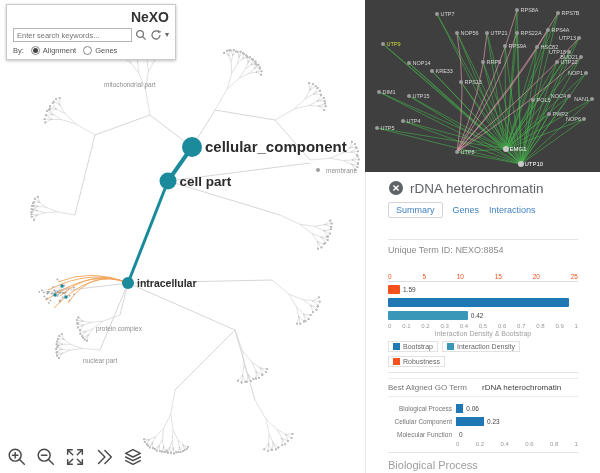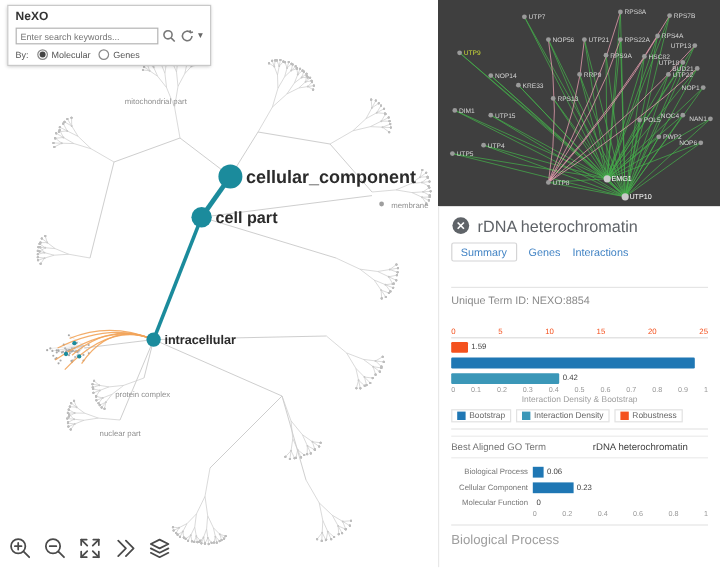--- a/index.html
+++ b/index.html
@@ -4,41 +4,41 @@
 <style>
   html,body{margin:0;padding:0;background:#fff;}
   .app{position:relative;width:600px;height:473px;overflow:hidden;font-family:"Liberation Sans",sans-serif;background:#fff;}
 
   
   .tree-panel{position:absolute;left:0;top:0;width:365px;height:473px;background:#fff;}
   #tree-svg{position:absolute;left:0;top:0;}
 
   .search-card{position:absolute;left:6px;top:4px;width:170px;background:#fff;border:1px solid #c9c9c9;
     box-shadow:0 1px 3px rgba(0,0,0,.25);padding:4px 6px;z-index:5;box-sizing:border-box;}
-  .search-title{font-size:10px;font-weight:bold;color:#333;margin-bottom:3px;}
+  .search-title{font-size:14px;font-weight:bold;color:#333;margin-bottom:3px;text-align:right;}
   .search-row{display:flex;align-items:center;gap:3px;}
   .search-input{flex:1;min-width:0;border:1px solid #b5b5b5;font-size:7.5px;padding:2px 3px;height:14px;box-sizing:border-box;color:#333;outline:none;}
   .icon-btn{background:none;border:0;padding:0;display:flex;align-items:center;cursor:pointer;line-height:0;}
   .caret{font-size:8px;color:#666;}
   .search-by{display:flex;align-items:flex-end;gap:7px;font-size:7.5px;color:#555;margin-top:4px;}
   .search-by label{display:flex;align-items:center;cursor:pointer;}
   .radio{width:7px;height:7px;border:1px solid #888;border-radius:50%;display:inline-block;margin-right:3px;position:relative;background:#fff;flex:none;}
   .radio.checked:after{content:"";position:absolute;left:1px;top:1px;right:1px;bottom:1px;background:#444;border-radius:50%;}
 
   .toolbar{position:absolute;left:6px;bottom:5px;display:flex;gap:7px;z-index:5;}
   .tool-btn{background:none;border:0;padding:0;cursor:pointer;line-height:0;}
   .tool-btn svg{stroke:#4a4a4a;fill:none;stroke-width:1.6;stroke-linecap:round;stroke-linejoin:round;}
 
   
   .network-panel{position:absolute;left:365px;top:0;width:235px;height:172px;background:#3f3f3f;}
   #net-svg{display:block;}
 
   
   .detail-panel{position:absolute;left:365px;top:172px;width:235px;height:301px;background:#fff;
-    padding:8px 10px;box-sizing:border-box;border-left:1px solid #e8e8e8;overflow:hidden;}
+    padding:8px 22px;box-sizing:border-box;border-left:1px solid #e8e8e8;overflow:hidden;}
   .detail-header{display:flex;align-items:center;gap:6px;margin-bottom:6px;}
   .detail-title{font-size:13.5px;color:#5f6368;font-weight:500;}
   .tabs{display:flex;gap:10px;align-items:center;font-size:9px;margin-bottom:21px;}
   .tab{color:#4183c4;cursor:pointer;}
   .tab.active{border:1px solid #d4d4d5;padding:2px 7px;border-radius:2px;background:#fff;}
   hr.divider{border:0;border-top:1px solid #e5e5e5;margin:5px 0;}
   .term-id{font-size:9px;color:#8a8a8a;margin:3px 0 18px;}
   .section-title{font-size:11px;color:#9e9e9e;margin:6px 0 4px;}
   .axis{display:flex;justify-content:space-between;font-size:6px;color:#999;}
   .axis.top{color:#f4511e;font-size:6.5px;border-bottom:1px solid #ddd;padding-bottom:1px;margin-bottom:2px;}
@@ -1333,21 +1333,21 @@
             <path d="M10 6a4 4 0 1 1-1.2-2.9"></path>
               <polyline points="8.3,1.2 8.9,3.2 10.8,2.6"></polyline>
           </svg>
         </button>
         <button class="icon-btn caret">▾</button>
       </div>
       <div class="search-by">
         <span>By:</span>
         <label>
           <span class="radio checked"></span>
-          <span>Molecular</span>
+          <span>Alignment</span>
         </label>
         <label>
           <span class="radio"></span>
           <span>Genes</span>
         </label>
       </div>
     </div>
 
     <div class="toolbar">
       <button class="tool-btn">

